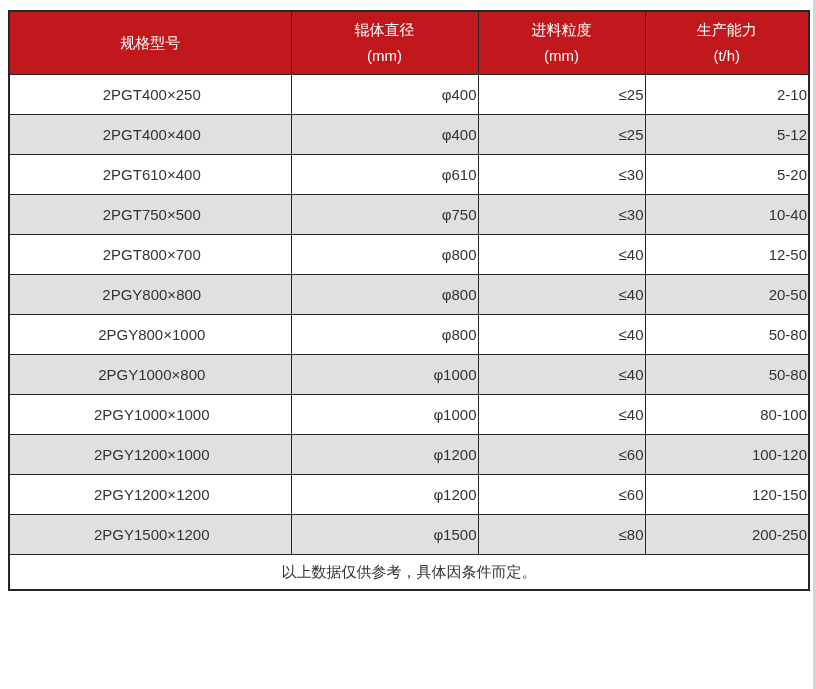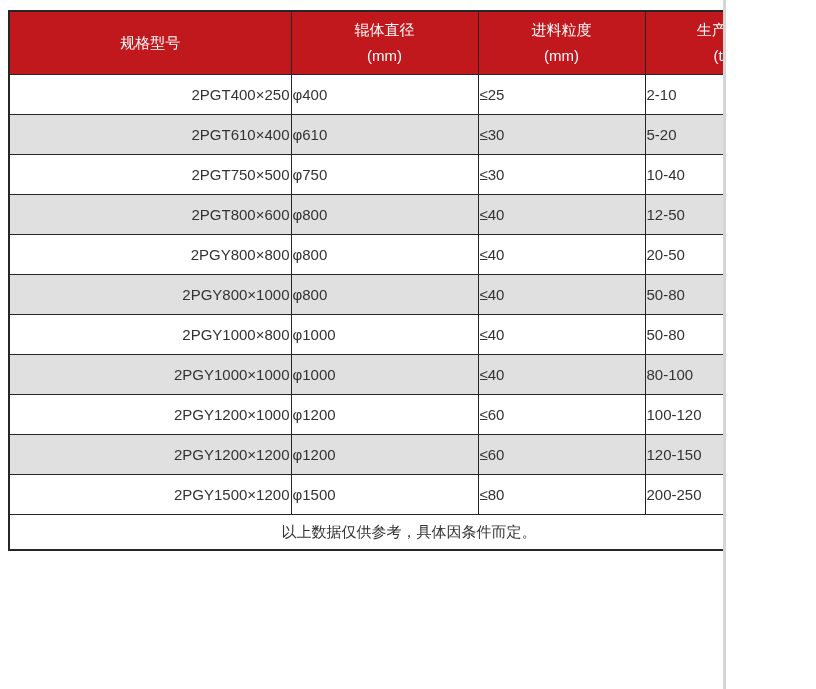--- a/index.html
+++ b/index.html
@@ -3,21 +3,21 @@
 <meta charset="utf-8">
 <style>
   html, body {
     margin: 0;
     padding: 0;
     background: #ffffff;
     font-family: "Liberation Sans", "DejaVu Sans", sans-serif;
   }
   .page {
     position: relative;
-    width: 726px;
+    width: 816px;
     height: 689px;
     background: #ffffff;
     overflow: hidden;
   }
   .page-edge {
     position: absolute;
     top: 0;
     right: 0;
     width: 3px;
     height: 100%;
@@ -47,28 +47,28 @@
     text-align: center;
     padding: 1px 0;
   }
   .th-line {
     display: block;
     line-height: 26px;
   }
   .spec-table tbody td {
     height: 37px;
     background: #ffffff;
-    text-align: left;
+    text-align: right;
     vertical-align: middle;
   }
   .spec-table tbody tr:nth-child(even) td {
     background: #e0e0e0;
   }
   .spec-table tbody td:first-child {
-    text-align: right;
+    text-align: center;
     padding-left: 4px;
   }
   .spec-table tfoot td {
     height: 32px;
     text-align: center;
     vertical-align: middle;
     background: #ffffff;
     font-size: 15px;
   }
 </style>
@@ -104,33 +104,39 @@
       </tr>
     </thead>
     <tbody>
         <tr>
           <td>2PGT400×250</td>
           <td>φ400</td>
           <td>≤25</td>
           <td>2-10</td>
         </tr>
         <tr>
+          <td>2PGT400×400</td>
+          <td>φ400</td>
+          <td>≤25</td>
+          <td>5-12</td>
+        </tr>
+        <tr>
           <td>2PGT610×400</td>
           <td>φ610</td>
           <td>≤30</td>
           <td>5-20</td>
         </tr>
         <tr>
           <td>2PGT750×500</td>
           <td>φ750</td>
           <td>≤30</td>
           <td>10-40</td>
         </tr>
         <tr>
-          <td>2PGT800×600</td>
+          <td>2PGT800×700</td>
           <td>φ800</td>
           <td>≤40</td>
           <td>12-50</td>
         </tr>
         <tr>
           <td>2PGY800×800</td>
           <td>φ800</td>
           <td>≤40</td>
           <td>20-50</td>
         </tr>

